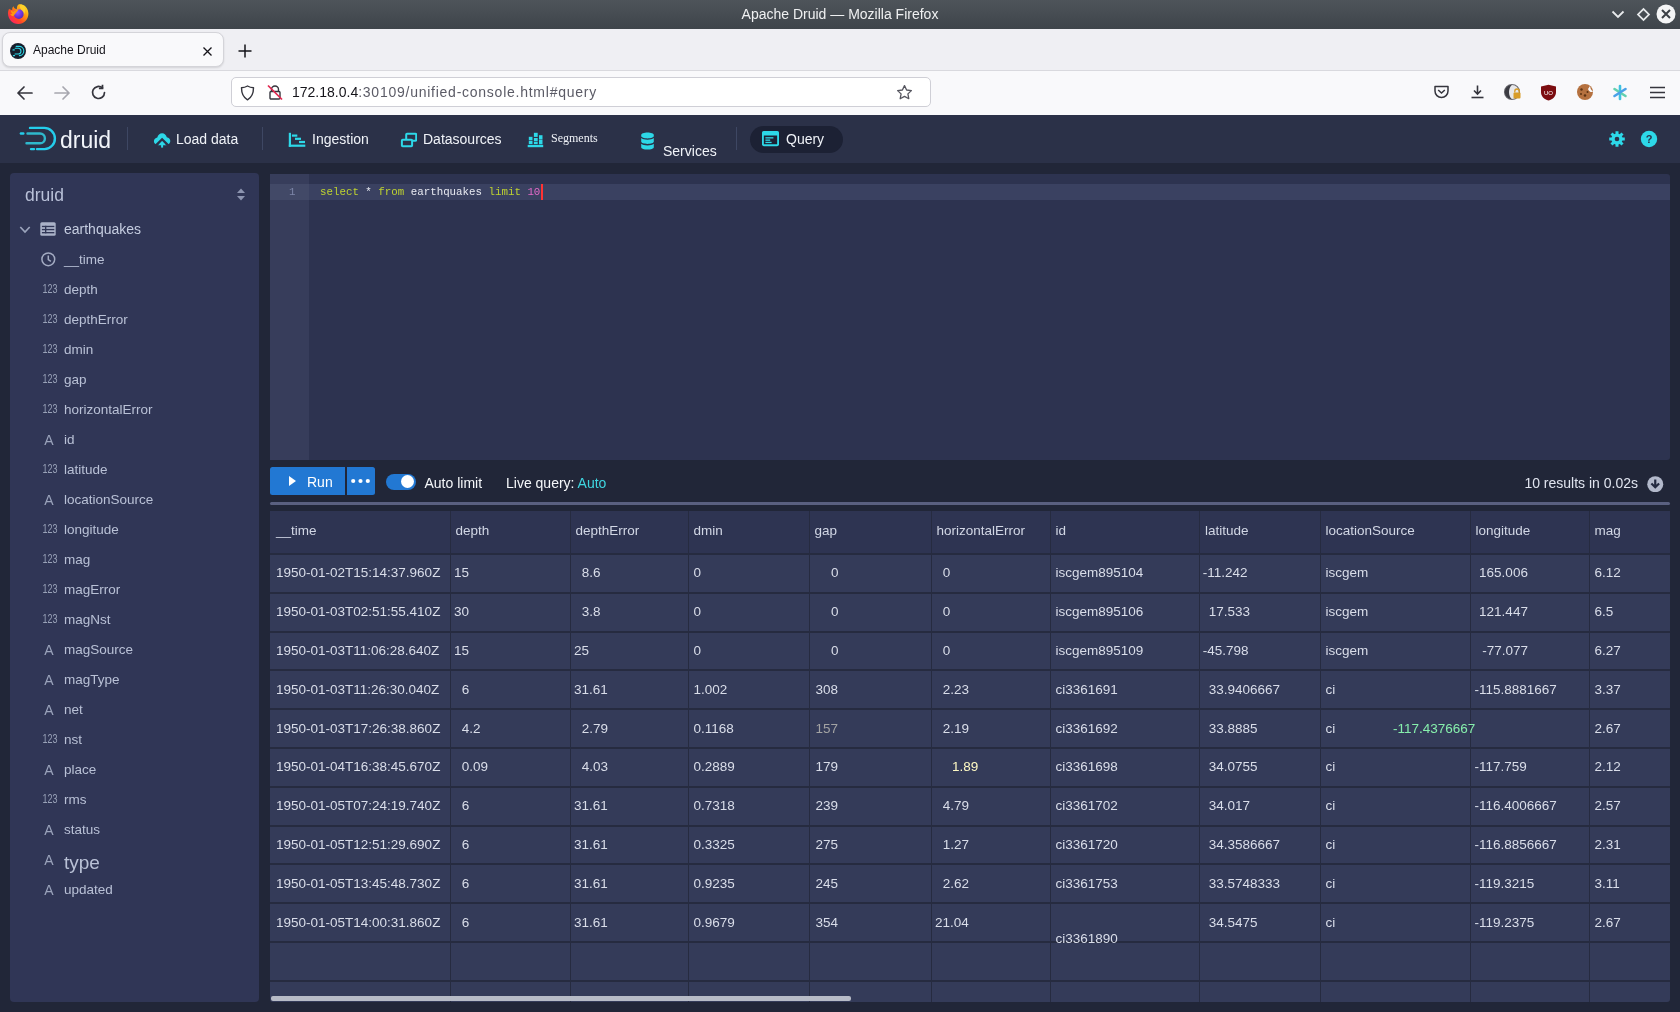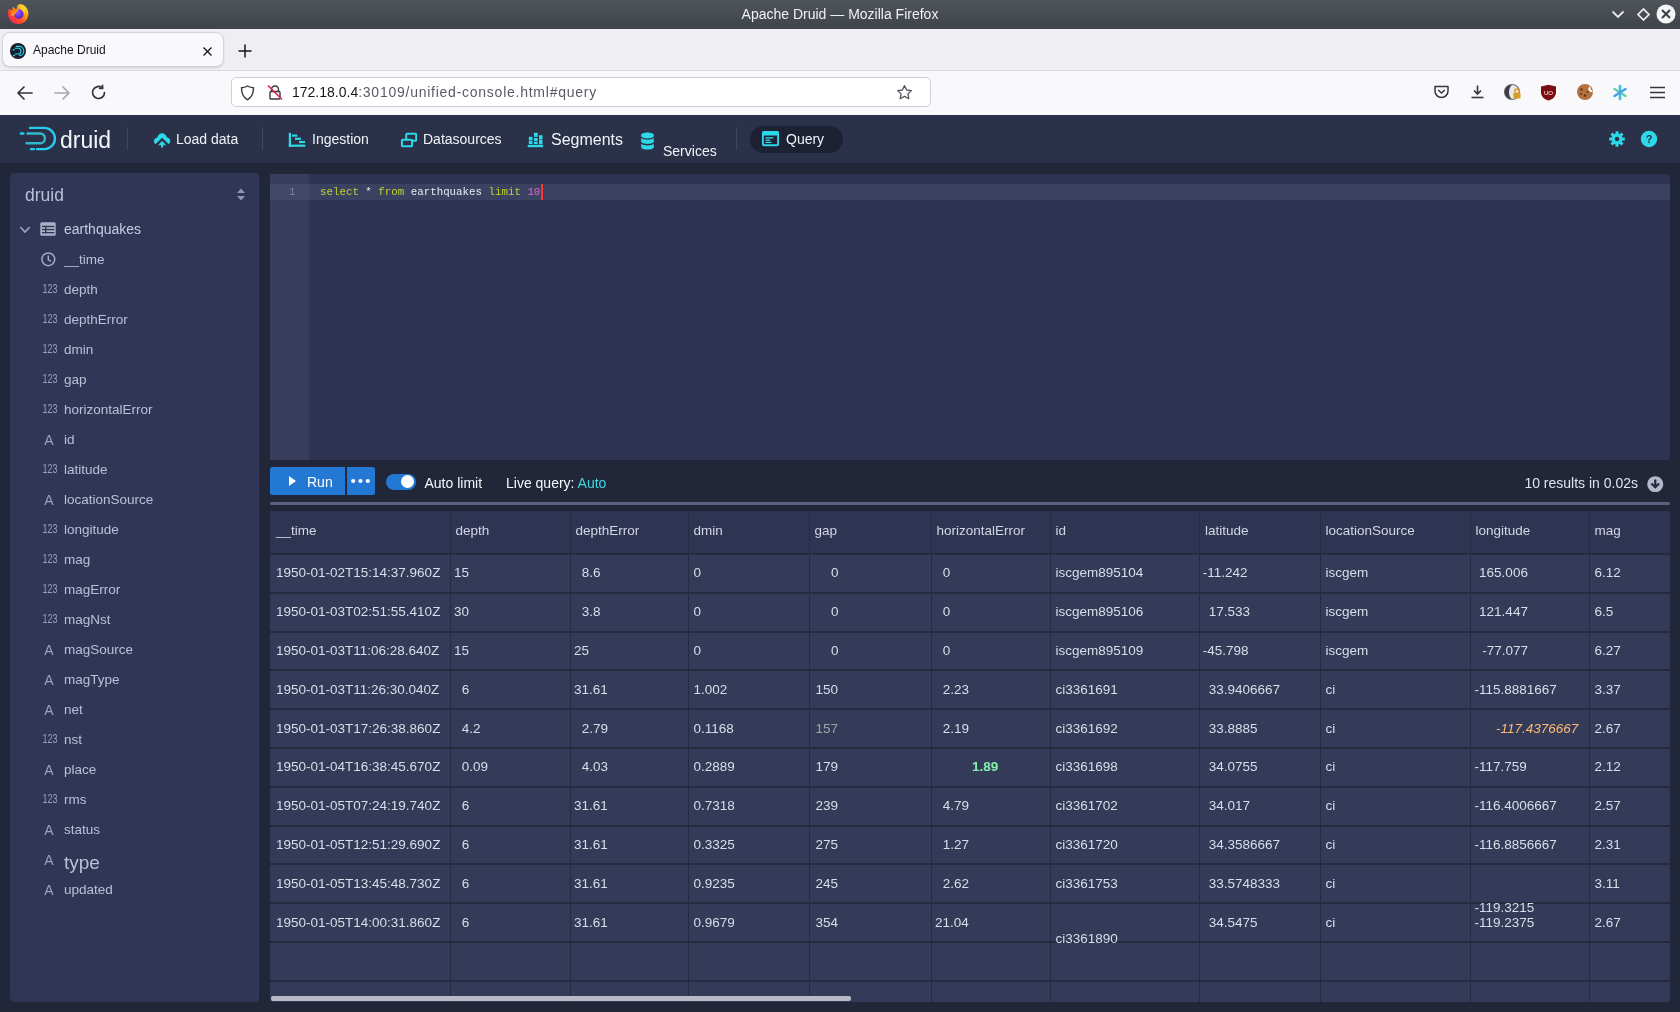--- a/index.html
+++ b/index.html
@@ -175,21 +175,21 @@
         <rect x="1.8" y="5.8" width="3.7" height="3.4"></rect>
         <rect x="1.8" y="9.8" width="3.7" height="3.3"></rect>
         <rect x="6.9" y="1.8" width="3.8" height="4.1"></rect>
         <rect x="6.9" y="7" width="3.8" height="3.3"></rect>
         <rect x="6.9" y="10.9" width="3.8" height="2.2"></rect>
         <rect x="12" y="4.2" width="3.5" height="4.1"></rect>
         <rect x="12" y="8.6" width="3.5" height="4.7"></rect>
       </g>
     </svg>
   </div>
-<div class="abs" style="left:551px;top:131px;font-size:16px;color:#f0f3f8;">Segments</div>
+<div class="abs" style="left:551px;top:131px;font-size:12px;color:#f0f3f8;font-family:Liberation Serif, serif;">Segments</div>
 <div class="abs" style="left:639px;top:131px;width:17px;height:17px;">
     <svg width="17" height="19" viewBox="0 0 17 19">
       <g fill="#2dd8e8">
         <path d="M2.2 3.9 C2.2 2.5 5 1.5 8.5 1.5 C12 1.5 14.8 2.5 14.8 3.9 V5 C14.8 6.4 12 7.4 8.5 7.4 C5 7.4 2.2 6.4 2.2 5 Z"></path>
         <path d="M2.2 7.1 C3.4 8.2 5.7 8.8 8.5 8.8 C11.3 8.8 13.6 8.2 14.8 7.1 V10.6 C14.8 12 12 13 8.5 13 C5 13 2.2 12 2.2 10.6 Z"></path>
         <path d="M2.2 12.7 C3.4 13.8 5.7 14.4 8.5 14.4 C11.3 14.4 13.6 13.8 14.8 12.7 V16.2 C14.8 17.6 12 18.6 8.5 18.6 C5 18.6 2.2 17.6 2.2 16.2 Z"></path>
       </g>
     </svg>
   </div>
 <div class="abs" style="left:663px;top:131px;font-size:14px;color:#f0f3f8;margin-top:12px;">Services</div>
@@ -382,44 +382,44 @@
 <div class="abs" style="left:942.8px;top:643.0px;font-size:13.5px;color:#d9dde9;">0</div>
 <div class="abs" style="left:1055.5px;top:643.0px;font-size:13.5px;color:#d9dde9;">iscgem895109</div>
 <div class="abs" style="left:1202.7px;top:643.0px;font-size:13.5px;color:#d9dde9;">-45.798</div>
 <div class="abs" style="left:1325.5px;top:643.0px;font-size:13.5px;color:#d9dde9;">iscgem</div>
 <div class="abs" style="left:1482.3px;top:643.0px;font-size:13.5px;color:#d9dde9;">-77.077</div>
 <div class="abs" style="left:1594.5px;top:643.0px;font-size:13.5px;color:#d9dde9;">6.27</div>
 <div class="abs" style="left:276.0px;top:681.8px;font-size:13.5px;color:#d9dde9;">1950-01-03T11:26:30.040Z</div>
 <div class="abs" style="left:461.8px;top:681.8px;font-size:13.5px;color:#d9dde9;">6</div>
 <div class="abs" style="left:574.0px;top:681.8px;font-size:13.5px;color:#d9dde9;">31.61</div>
 <div class="abs" style="left:693.5px;top:681.8px;font-size:13.5px;color:#d9dde9;">1.002</div>
-<div class="abs" style="left:815.5px;top:681.8px;font-size:13.5px;color:#d9dde9;">150</div>
+<div class="abs" style="left:815.5px;top:681.8px;font-size:13.5px;color:#d9dde9;">308</div>
 <div class="abs" style="left:942.8px;top:681.8px;font-size:13.5px;color:#d9dde9;">2.23</div>
 <div class="abs" style="left:1055.5px;top:681.8px;font-size:13.5px;color:#d9dde9;">ci3361691</div>
 <div class="abs" style="left:1208.7px;top:681.8px;font-size:13.5px;color:#d9dde9;">33.9406667</div>
 <div class="abs" style="left:1325.5px;top:681.8px;font-size:13.5px;color:#d9dde9;">ci</div>
 <div class="abs" style="left:1474.5px;top:681.8px;font-size:13.5px;color:#d9dde9;">-115.8881667</div>
 <div class="abs" style="left:1594.5px;top:681.8px;font-size:13.5px;color:#d9dde9;">3.37</div>
 <div class="abs" style="left:276.0px;top:720.6px;font-size:13.5px;color:#d9dde9;">1950-01-03T17:26:38.860Z</div>
 <div class="abs" style="left:461.8px;top:720.6px;font-size:13.5px;color:#d9dde9;">4.2</div>
 <div class="abs" style="left:581.8px;top:720.6px;font-size:13.5px;color:#d9dde9;">2.79</div>
 <div class="abs" style="left:693.5px;top:720.6px;font-size:13.5px;color:#d9dde9;">0.1168</div>
 <div class="abs" style="left:815.5px;top:720.6px;font-size:13.5px;color:#a3a3a3;">157</div>
 <div class="abs" style="left:942.8px;top:720.6px;font-size:13.5px;color:#d9dde9;">2.19</div>
 <div class="abs" style="left:1055.5px;top:720.6px;font-size:13.5px;color:#d9dde9;">ci3361692</div>
 <div class="abs" style="left:1208.7px;top:720.6px;font-size:13.5px;color:#d9dde9;">33.8885</div>
 <div class="abs" style="left:1325.5px;top:720.6px;font-size:13.5px;color:#d9dde9;">ci</div>
-<div class="abs" style="left:1496px;top:720.6px;font-size:13.5px;color:#fdba74;font-style:italic;">-117.4376667</div>
+<div class="abs" style="left:1393px;top:720.6px;font-size:13.5px;color:#86efac;">-117.4376667</div>
 <div class="abs" style="left:1594.5px;top:720.6px;font-size:13.5px;color:#d9dde9;">2.67</div>
 <div class="abs" style="left:276.0px;top:759.4px;font-size:13.5px;color:#d9dde9;">1950-01-04T16:38:45.670Z</div>
 <div class="abs" style="left:461.8px;top:759.4px;font-size:13.5px;color:#d9dde9;">0.09</div>
 <div class="abs" style="left:581.8px;top:759.4px;font-size:13.5px;color:#d9dde9;">4.03</div>
 <div class="abs" style="left:693.5px;top:759.4px;font-size:13.5px;color:#d9dde9;">0.2889</div>
 <div class="abs" style="left:815.5px;top:759.4px;font-size:13.5px;color:#d9dde9;">179</div>
-<div class="abs" style="left:972px;top:759.4px;font-size:13.5px;color:#86efac;font-weight:bold;">1.89</div>
+<div class="abs" style="left:952px;top:759.4px;font-size:13.5px;color:#fef9c3;">1.89</div>
 <div class="abs" style="left:1055.5px;top:759.4px;font-size:13.5px;color:#d9dde9;">ci3361698</div>
 <div class="abs" style="left:1208.7px;top:759.4px;font-size:13.5px;color:#d9dde9;">34.0755</div>
 <div class="abs" style="left:1325.5px;top:759.4px;font-size:13.5px;color:#d9dde9;">ci</div>
 <div class="abs" style="left:1474.5px;top:759.4px;font-size:13.5px;color:#d9dde9;">-117.759</div>
 <div class="abs" style="left:1594.5px;top:759.4px;font-size:13.5px;color:#d9dde9;">2.12</div>
 <div class="abs" style="left:276.0px;top:798.2px;font-size:13.5px;color:#d9dde9;">1950-01-05T07:24:19.740Z</div>
 <div class="abs" style="left:461.8px;top:798.2px;font-size:13.5px;color:#d9dde9;">6</div>
 <div class="abs" style="left:574.0px;top:798.2px;font-size:13.5px;color:#d9dde9;">31.61</div>
 <div class="abs" style="left:693.5px;top:798.2px;font-size:13.5px;color:#d9dde9;">0.7318</div>
 <div class="abs" style="left:815.5px;top:798.2px;font-size:13.5px;color:#d9dde9;">239</div>
@@ -442,21 +442,21 @@
 <div class="abs" style="left:1594.5px;top:837.0px;font-size:13.5px;color:#d9dde9;">2.31</div>
 <div class="abs" style="left:276.0px;top:875.8px;font-size:13.5px;color:#d9dde9;">1950-01-05T13:45:48.730Z</div>
 <div class="abs" style="left:461.8px;top:875.8px;font-size:13.5px;color:#d9dde9;">6</div>
 <div class="abs" style="left:574.0px;top:875.8px;font-size:13.5px;color:#d9dde9;">31.61</div>
 <div class="abs" style="left:693.5px;top:875.8px;font-size:13.5px;color:#d9dde9;">0.9235</div>
 <div class="abs" style="left:815.5px;top:875.8px;font-size:13.5px;color:#d9dde9;">245</div>
 <div class="abs" style="left:942.8px;top:875.8px;font-size:13.5px;color:#d9dde9;">2.62</div>
 <div class="abs" style="left:1055.5px;top:875.8px;font-size:13.5px;color:#d9dde9;">ci3361753</div>
 <div class="abs" style="left:1208.7px;top:875.8px;font-size:13.5px;color:#d9dde9;">33.5748333</div>
 <div class="abs" style="left:1325.5px;top:875.8px;font-size:13.5px;color:#d9dde9;">ci</div>
-<div class="abs" style="left:1474.5px;top:875.8px;font-size:13.5px;color:#d9dde9;margin-top:24px;">-119.3215</div>
+<div class="abs" style="left:1474.5px;top:875.8px;font-size:13.5px;color:#d9dde9;">-119.3215</div>
 <div class="abs" style="left:1594.5px;top:875.8px;font-size:13.5px;color:#d9dde9;">3.11</div>
 <div class="abs" style="left:276.0px;top:914.6px;font-size:13.5px;color:#d9dde9;">1950-01-05T14:00:31.860Z</div>
 <div class="abs" style="left:461.8px;top:914.6px;font-size:13.5px;color:#d9dde9;">6</div>
 <div class="abs" style="left:574.0px;top:914.6px;font-size:13.5px;color:#d9dde9;">31.61</div>
 <div class="abs" style="left:693.5px;top:914.6px;font-size:13.5px;color:#d9dde9;">0.9679</div>
 <div class="abs" style="left:815.5px;top:914.6px;font-size:13.5px;color:#d9dde9;">354</div>
 <div class="abs" style="left:935.0px;top:914.6px;font-size:13.5px;color:#d9dde9;">21.04</div>
 <div class="abs" style="left:1055.5px;top:914.6px;font-size:13.5px;color:#d9dde9;margin-top:16px;">ci3361890</div>
 <div class="abs" style="left:1208.7px;top:914.6px;font-size:13.5px;color:#d9dde9;">34.5475</div>
 <div class="abs" style="left:1325.5px;top:914.6px;font-size:13.5px;color:#d9dde9;">ci</div>

